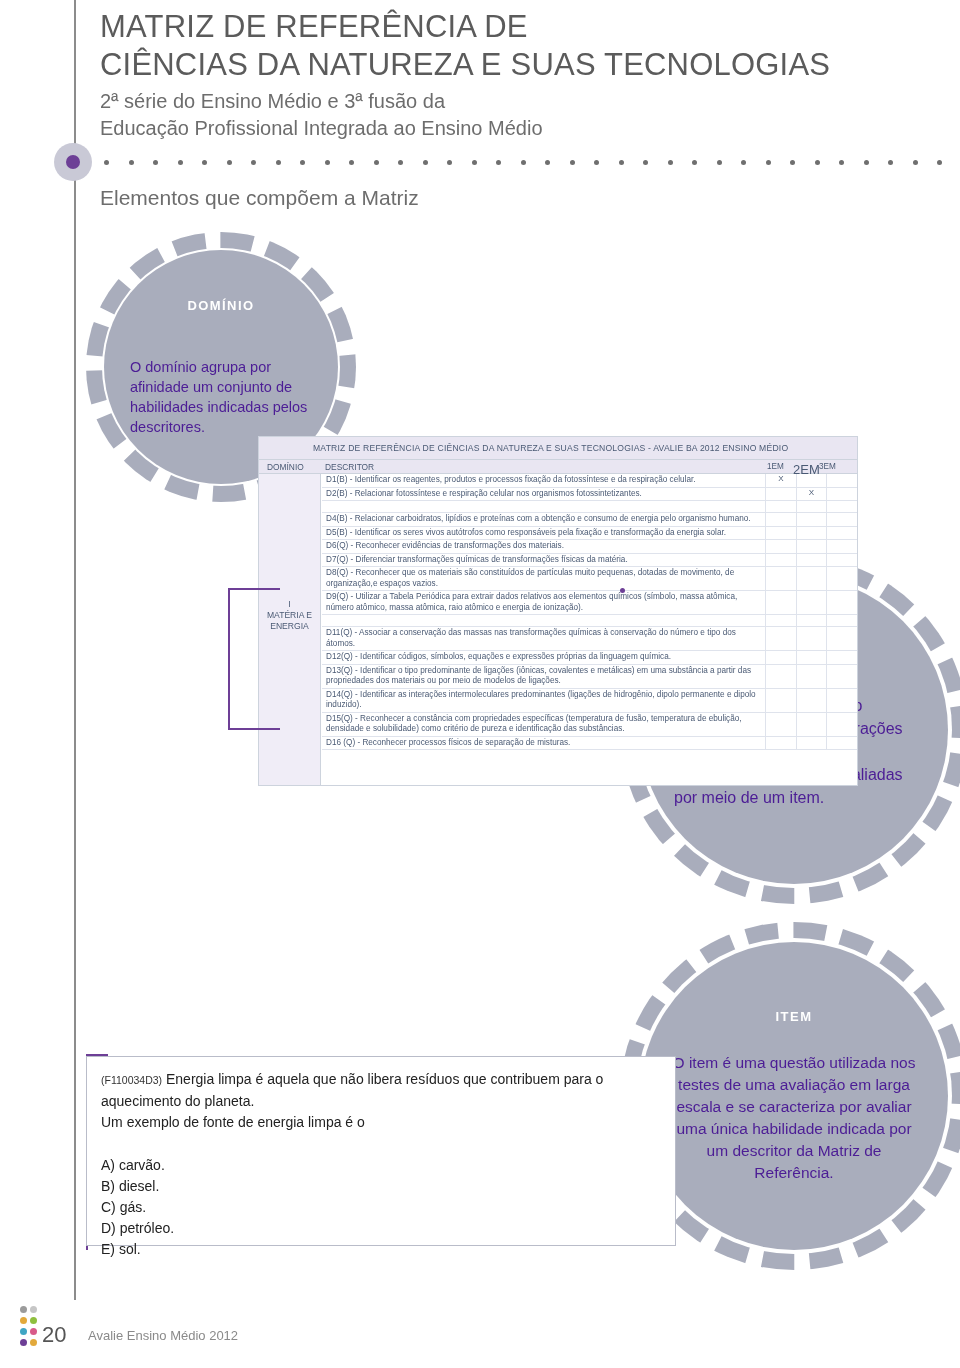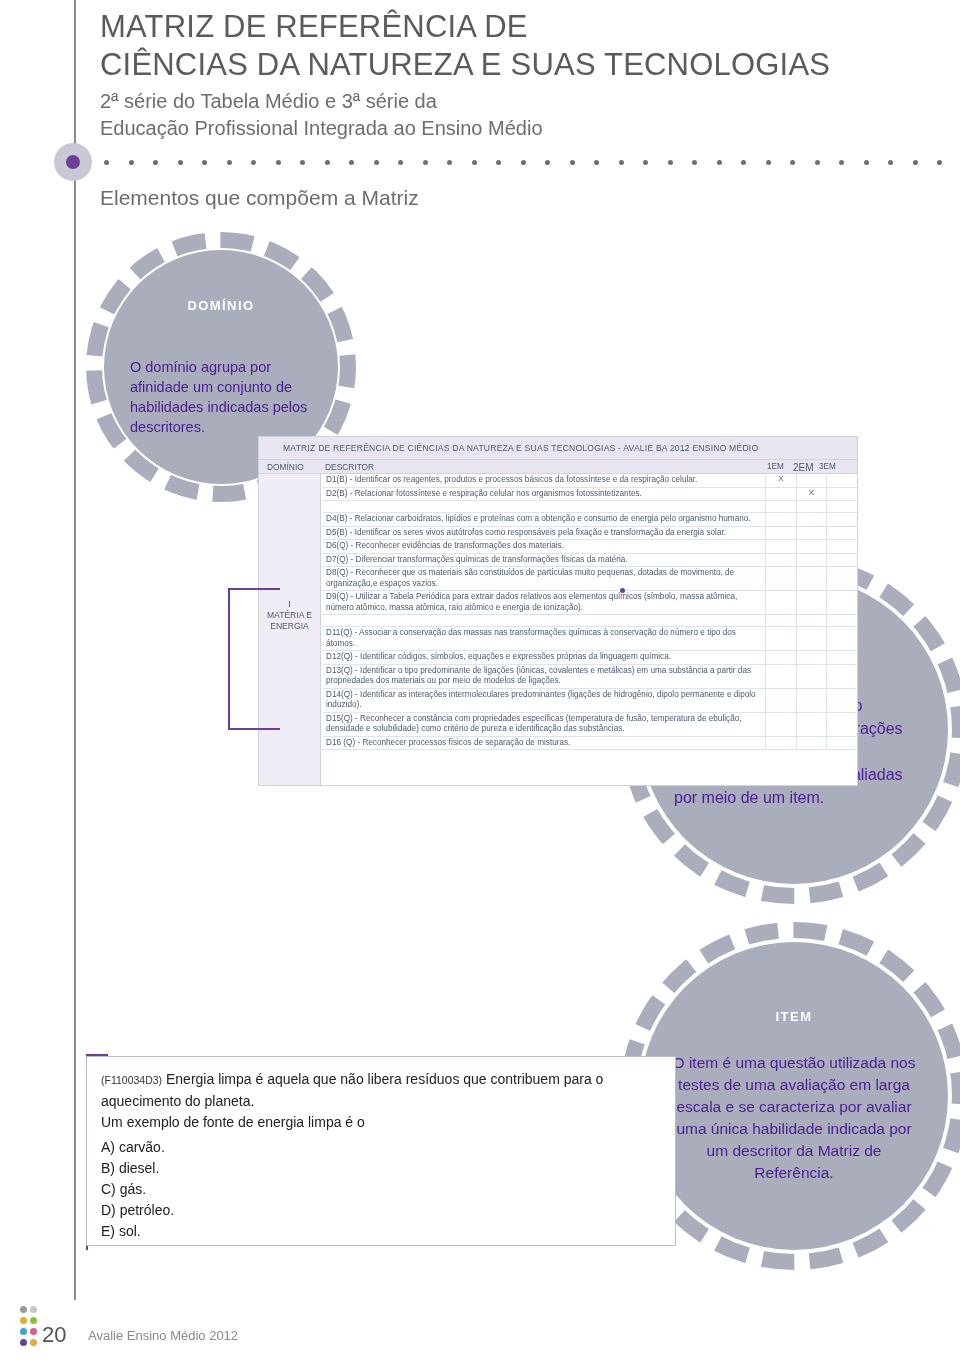--- a/index.html
+++ b/index.html
@@ -209,41 +209,41 @@
     font-size: 8.2px;
     color: #4a5a74;
     overflow: hidden;
   }
   .matrix-title {
     position: absolute;
     left: 0; top: 0;
     width: 100%;
     height: 22px;
     line-height: 22px;
-    padding-left: 24px;
+    padding-left: 54px;
     box-sizing: border-box;
     background: #e9e6f2;
     color: #4a5a74;
     font-size: 8.6px;
     letter-spacing: 0.2px;
   }
   .matrix-head {
     position: absolute;
     left: 0; top: 22px;
     width: 100%;
     height: 15px;
     background: #e9e6f2;
     border-top: 1px solid #cdd3dd;
     border-bottom: 1px solid #cdd3dd;
     box-sizing: border-box;
   }
   .mh-dom { position:absolute; left: 8px; top: 2px; font-size: 8.4px; }
   .mh-desc { position:absolute; left: 66px; top: 2px; font-size: 8.4px; }
   .mh-1 { position:absolute; left: 508px; top: 2px; font-size: 8.2px; }
-  .mh-2 { position:absolute; left: 534px; top: 2px; font-size: 10px; }
+  .mh-2 { position:absolute; left: 534px; top: 2px; font-size: 13px; }
   .mh-3 { position:absolute; left: 560px; top: 2px; font-size: 8.2px; }
   .matrix-left {
     position: absolute;
     left: 0; top: 37px;
     width: 62px;
     bottom: 0;
     background: #f0edf7;
     border-right: 1px solid #cdd3dd;
     box-sizing: border-box;
     text-align: center;
@@ -295,21 +295,21 @@
     height: 190px;
     background: #ffffff;
     border: 1px solid #b9bcc9;
     box-sizing: border-box;
     padding: 12px 14px;
     font-size: 14px;
     line-height: 21px;
     color: #222;
   }
   .item-code { font-size: 10.5px; color: #333; }
-  .item-alts { margin-top: 4px; }
+  .item-alts { margin-top: 22px; }
   .item-alts div { font-size: 14px; line-height: 21px; }
 
   
   .conn {
     position: absolute;
     background: #6d3f96;
   }
   .dotmark {
     position: absolute;
     width: 5px; height: 5px;
@@ -351,21 +351,21 @@
 
 <div class="page">
 
   <div class="left-rule"></div>
 
   <div class="title">
     <div>MATRIZ DE REFERÊNCIA DE</div>
     <div>CIÊNCIAS DA NATUREZA E SUAS TECNOLOGIAS</div>
   </div>
   <div class="subtitle">
-    <div>2ª série do Tabela Médio e 3ª série da</div>
+    <div>2ª série do Ensino Médio e 3ª fusão da</div>
     <div>Educação Profissional Integrada ao Ensino Médio</div>
   </div>
 
   <div class="bullet-circle">
       <i></i>
     </div>
   <div class="dot-rule" id="dot-rule">
       <span style="left: 0px;"></span>
       <span style="left: 24.5px;"></span>
       <span style="left: 49px;"></span>
@@ -435,21 +435,21 @@
       <div class="mh-2">2EM</div>
       <div class="mh-3">3EM</div>
     </div>
     <div class="matrix-left">
       <div class="dom-no">I</div>
       <div>MATÉRIA E</div>
       <div>ENERGIA</div>
     </div>
     <div class="rows" id="matrix-rows">
         <div class="row">
-          <span class="txt">D1(B) - Identificar os reagentes, produtos e processos básicos da fotossíntese e da respiração celular.</span>
+          <span class="txt">D1(B) - Identificar os reagentes, produtos e processos fixação da fotossíntese e da respiração celular.</span>
           <div class="cols">
             <div>X</div>
             <div></div>
             <div></div>
           </div>
         </div>
         <div class="row">
           <span class="txt">D2(B) - Relacionar fotossíntese e respiração celular nos organismos fotossintetizantes.</span>
           <div class="cols">
             <div></div>

